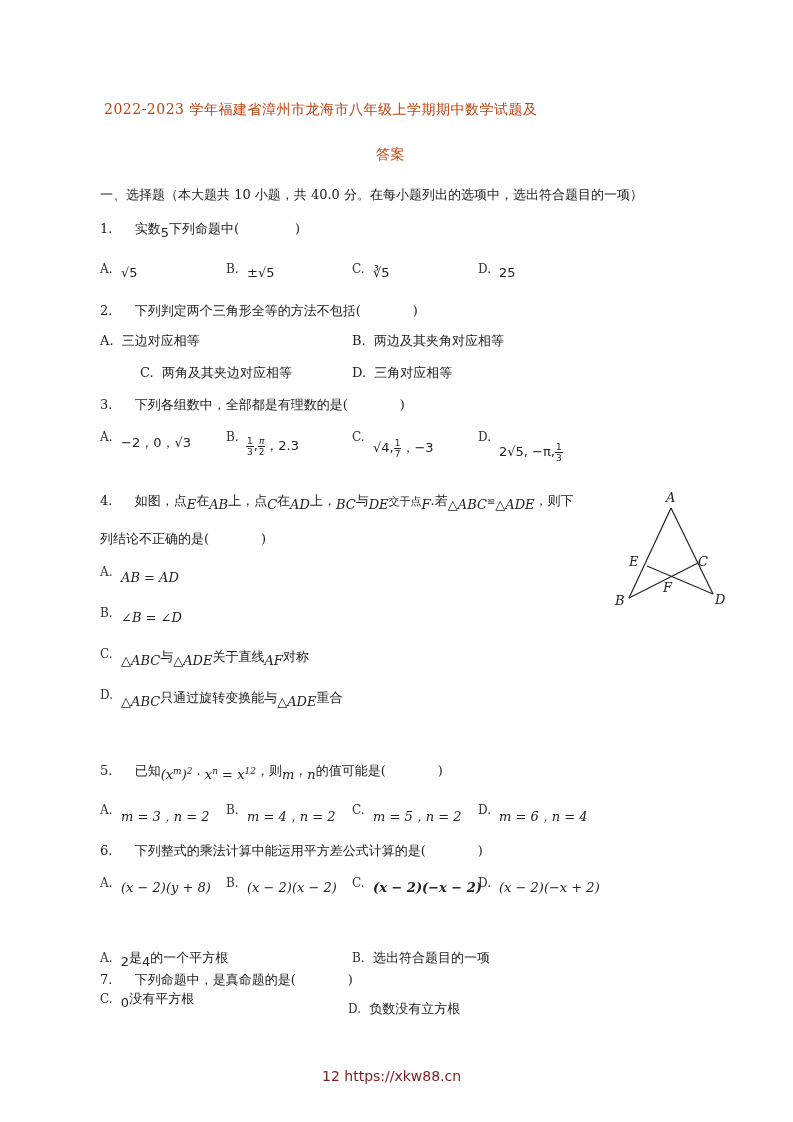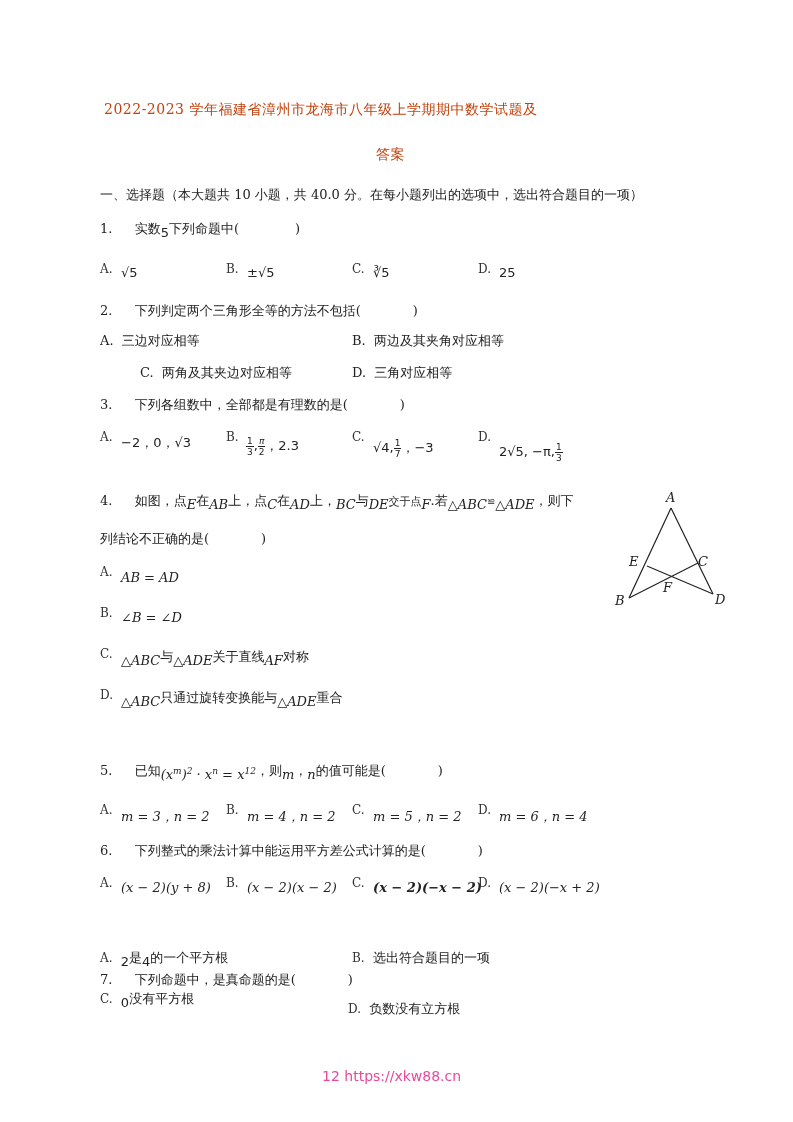--- a/index.html
+++ b/index.html
@@ -8,21 +8,21 @@
   .abs { position: absolute; white-space: nowrap; }
   .title { font-size: 14px; letter-spacing: 0.5px; color: #c2410c; text-align: center; }
   .t { font-size: 13px; color: #222; }
   .lbl { font-size: 12px; color: #333; }
   .m { font-family: "DejaVu Serif", "Liberation Serif", serif; font-style: italic; font-size: 13px; }
   .mn { font-family: "DejaVu Sans", "Liberation Sans", sans-serif; font-size: 13px; }
   .sub { position: relative; top: 4px; }
   .frac { display: inline-flex; flex-direction: column; align-items: center; vertical-align: middle;
           font-family: "DejaVu Sans", sans-serif; font-size: 9px; line-height: 10px; }
   .frac .num { border-bottom: 1px solid #222; padding: 0 1px; }
-  .footer { font-family: "DejaVu Sans", "Liberation Sans", sans-serif; font-size: 14px; color: #ec4899; }
+  .footer { font-family: "DejaVu Sans", "Liberation Sans", sans-serif; font-size: 14px; color: #7f1d1d; }
 </style>
 </head>
 <body>
 
 <div class="abs title" style="left:104px; top:101px;">2022-2023 学年福建省漳州市龙海市八年级上学期期中数学试题及</div>
 <div class="abs title" style="left:376px; top:146px;">答案</div>
 
 <div class="abs t" style="left:100px; top:186px;">一、选择题（本大题共 10 小题，共 40.0 分。在每小题列出的选项中，选出符合题目的一项）</div>
 
 <div class="abs t" style="left:100px; top:220px;">

